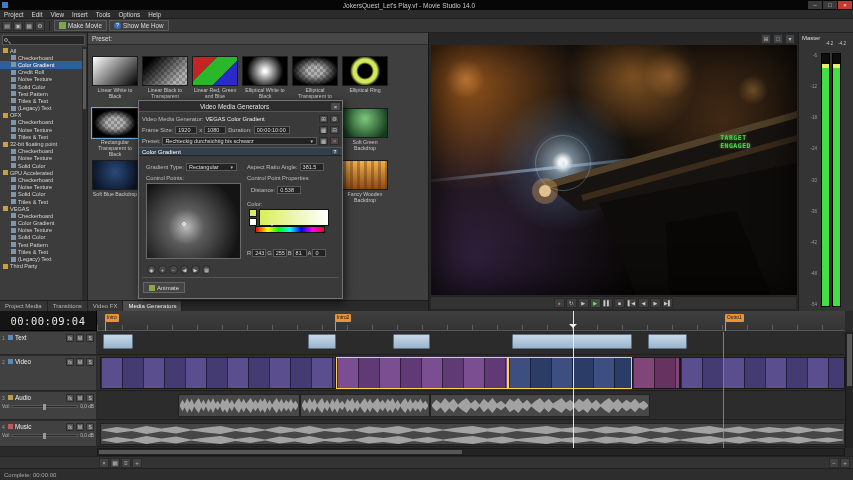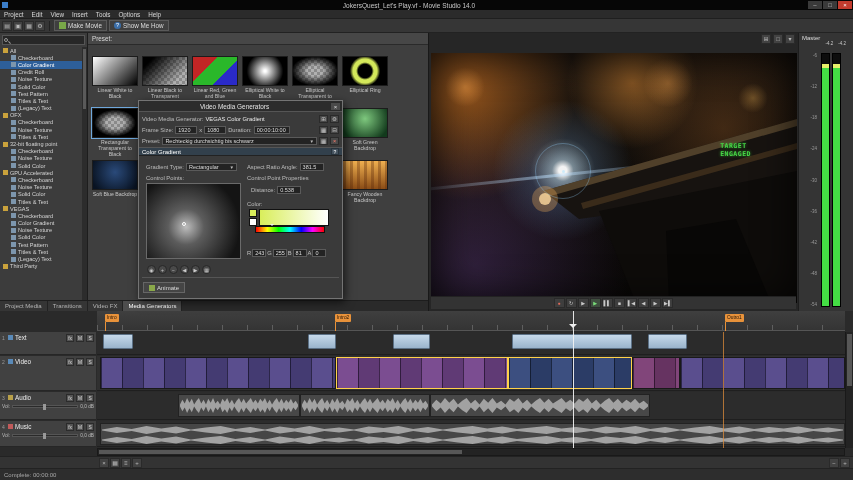--- a/index.html
+++ b/index.html
@@ -97,21 +97,21 @@
   .rgbrow .dfield{width:14px;height:8px;}
   .cpbtns{left:8px;top:164px;display:flex;gap:2px;}
   .cpb{width:9px;height:9px;border-radius:50%;background:#4a4a4a;border:1px solid #272727;color:#ccc;font-size:5px;line-height:8px;text-align:center;}
   .dsep{position:absolute;left:3px;right:3px;top:176px;height:1px;background:#555;}
   .animbtn{position:absolute;left:4px;top:181px;height:11px;display:flex;align-items:center;gap:2px;background:#454545;border:1px solid #666;color:#ddd;font-size:6px;padding:0 5px;font-family:inherit;}
   .anim-ic{width:6px;height:6px;background:#8aa84a;}
 
   
   .preview{position:absolute;left:428px;top:33px;width:370px;height:278px;background:#262626;border-left:1px solid #191919;}
   .pvicons{position:absolute;right:3px;top:1px;display:flex;gap:2px;z-index:2;}
-  .video{position:absolute;left:2px;top:12px;width:366px;height:250px;background:#000;overflow:hidden;margin-top:8px;}
+  .video{position:absolute;left:2px;top:12px;width:366px;height:250px;background:#000;overflow:hidden;}
   .flare{position:absolute;inset:0;background:
     radial-gradient(circle at 36% 47%,rgba(255,255,255,.95) 0 1.5%,rgba(200,235,255,.55) 4%,rgba(130,190,255,.18) 12%,rgba(0,0,0,0) 26%),
     radial-gradient(circle at 10% 15%,rgba(255,140,40,.5),rgba(0,0,0,0) 28%),
     radial-gradient(circle at 55% 12%,rgba(255,160,60,.45),rgba(0,0,0,0) 22%),
     radial-gradient(circle at 80% 30%,rgba(255,150,60,.2),rgba(0,0,0,0) 30%),
     radial-gradient(circle at 12% 85%,rgba(110,70,150,.35),rgba(0,0,0,0) 40%),
     linear-gradient(160deg,#241a12,#0c0a08 60%,#070605);}
   .streak{position:absolute;left:-10%;top:46%;width:120%;height:3px;
     background:linear-gradient(90deg,rgba(0,0,0,0),rgba(190,225,255,.5) 35%,rgba(190,225,255,.15) 60%,rgba(0,0,0,0));transform:rotate(-6deg);}
   .bk{position:absolute;border-radius:50%;}
@@ -590,20 +590,21 @@
   </div>
 
   <div class="tabstrip">
       <span class="tab">Project Media</span>
       <span class="tab">Transitions</span>
       <span class="tab">Video FX</span>
       <span class="tab active">Media Generators</span>
     </div>
 
   <div id="timeline">
+    <div class="tcdisp">00:00:09:04</div>
     <div class="ruler">
       <span class="mark mk1">Intro</span>
       <span class="mark mk2">Intro2</span>
       <span class="mark mk3">Outro1</span>
     </div>
 
     <div class="thdr t1">
       <div class="throw">
         <span class="tnum">1</span>
         <span class="chip cb"></span>

